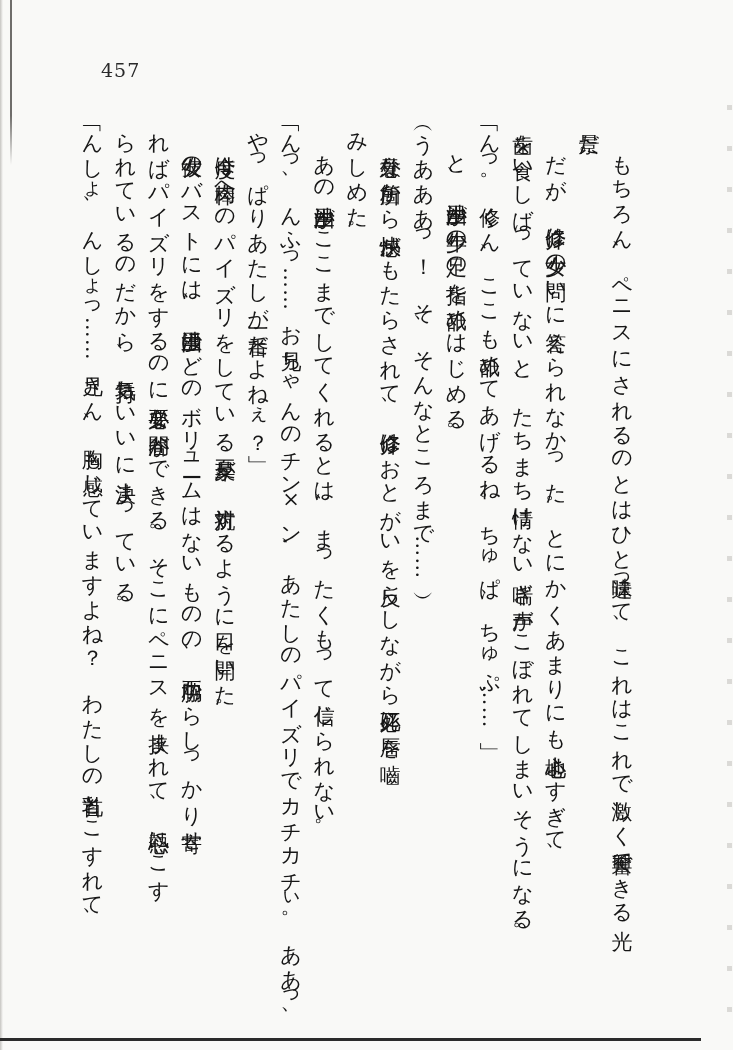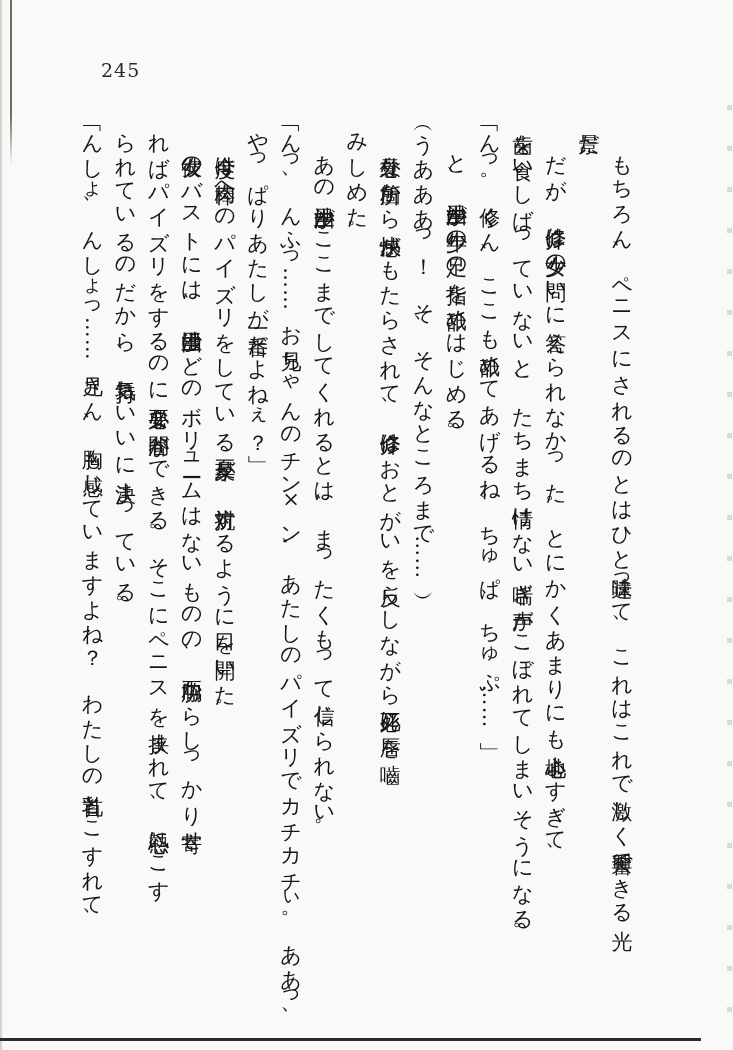--- a/index.html
+++ b/index.html
@@ -82,21 +82,21 @@
   }
 </style>
 </head>
 <body>
 
 <div class="page">
   <div class="left-edge-shade"></div>
   <div class="left-top-line"></div>
   <div class="binding-marks"></div>
 
-  <div class="page-number">245</div>
+  <div class="page-number">457</div>
 
   <div class="text-block">
 
   <div class="tline">　もちろん、ペニスにされるのとはひと味違って、これはこれで激しく興奮できる光</div>
       <div class="tline">景だ。</div>
       <div class="tline">　だが、修介は少女の問いに答えられなかった。とにかくあまりにも心地よすぎて、</div>
       <div class="tline">歯を食いしばっていないと、たちまち情けない喘ぎ声がこぼれてしまいそうになる。</div>
       <div class="tline">「んっ。修くん、ここも舐めてあげるね。ちゅぱ、ちゅぷ……」</div>
       <div class="tline">　と、沙由里が少年の足の指を舐めはじめる。</div>
       <div class="tline">（うあああっ！　そ、そんなところまで……）</div>

